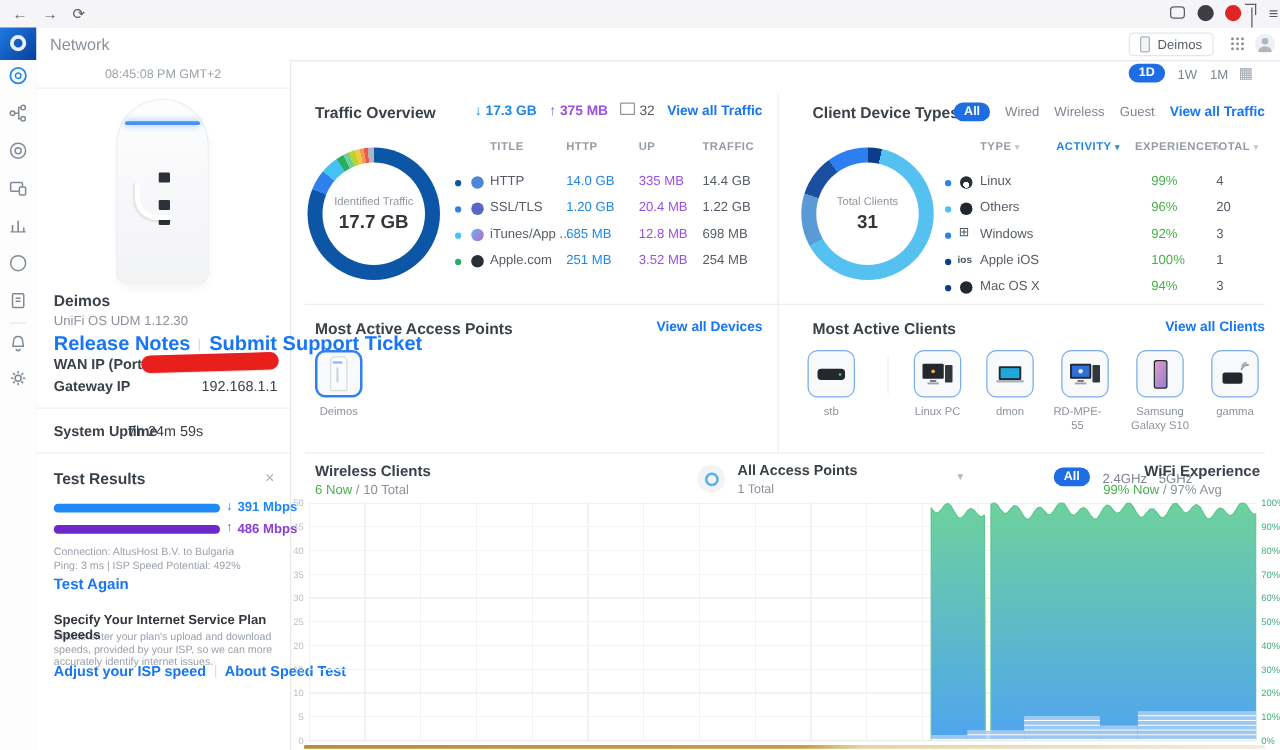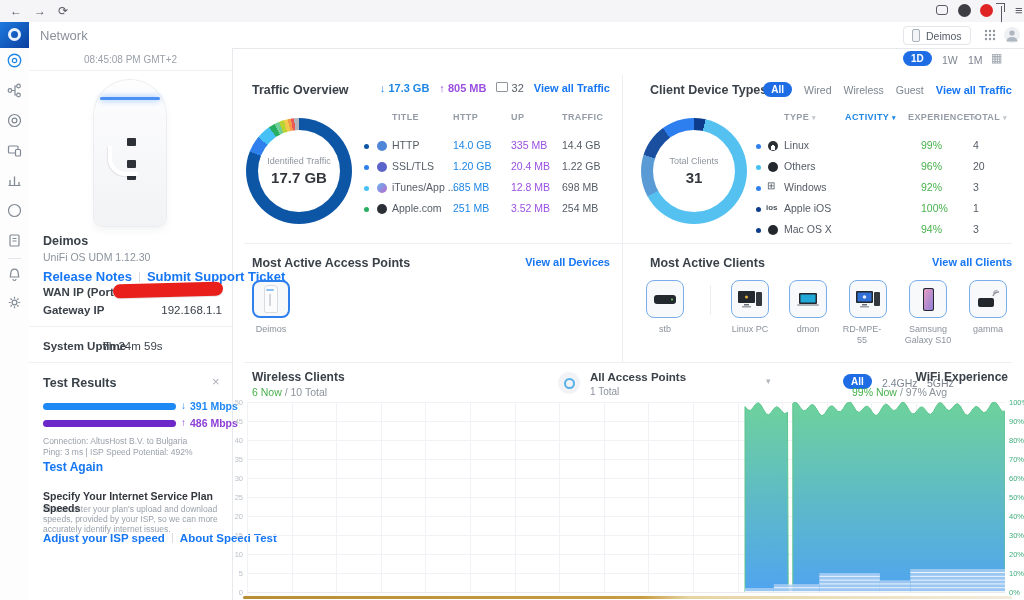--- a/index.html
+++ b/index.html
@@ -37,21 +37,21 @@
   #clock{left:29px;top:54px;width:203px;text-align:center;font-size:10px;color:#9aa1ab;}
   .lp-div{left:29px;width:203px;height:1px;background:#eef0f3;}
   #udm-img{left:94px;top:80px;width:72px;height:146px;background:linear-gradient(180deg,#fdfdfe,#f2f3f5);
     border-radius:36px 36px 8px 8px;box-shadow:0 0 0 1px #ebedf0,0 4px 8px rgba(0,0,0,.05);}
   #udm-led{position:absolute;left:6px;top:17px;width:60px;height:3px;border-radius:2px;background:#4a90f5;box-shadow:0 0 6px #7ab2ff;}
   .udm-port{position:absolute;width:9px;height:8px;background:#2e3238;border-radius:1px;}
   #udm-cable{position:absolute;left:14px;top:66px;width:26px;height:26px;border:4px solid #fff;border-right:none;border-top:none;border-radius:0 0 0 18px;box-shadow:-1px 1px 1px rgba(0,0,0,.08);}
   .lp-label{font-weight:bold;font-size:11.5px;color:#3a4149;}
   .lp-value{font-size:11.5px;color:#3a4149;}
   .lp-sub{font-size:10.5px;color:#8b929c;}
-  .blue-link{color:#1676f3;font-weight:bold;font-size:13px;}
+  .blue-link{color:#1676f3;font-weight:bold;font-size:16px;}
   .link-sep{display:inline-block;width:1px;height:10px;background:#d9dde2;margin:0 7px;vertical-align:-1px;}
   #wan-redact{left:113px;top:283px;width:110px;height:14px;background:#e81f1a;border-radius:8px;transform:rotate(-1.6deg);box-shadow:0 1px 0 rgba(0,0,0,.1);}
   .speed-bar{height:7px;border-radius:4px;}
   .tiny-gray{font-size:8.5px;color:#9aa1ab;}
   
   .panel-title{font-weight:bold;font-size:12.5px;color:#3a4149;}
   .view-link{color:#1676f3;font-weight:bold;font-size:11px;}
   .pill{background:#1e6de5;color:#fff;font-weight:bold;font-size:10px;border-radius:9px;padding:2px 8px;}
   .tab-txt{font-size:10.5px;color:#7d8590;}
   .h-div{height:1px;background:#eceef1;}
@@ -232,21 +232,21 @@
   </div>
 
   <span class="abs pill" style="left:903px;top:51px">1D</span>
   <span class="abs tab-txt" style="left:942px;top:54px">1W</span>
   <span class="abs tab-txt" style="left:968px;top:54px">1M</span>
   <span class="abs" style="left:991px;top:51px;font-size:12px;color:#9aa1ab">▦</span>
 
   <div class="abs panel-title" style="left:252px;top:83px">Traffic Overview</div>
   <div class="abs" style="left:252px;top:82px;width:358px;display:flex;justify-content:flex-end;gap:10px;align-items:center">
     <span class="stat-num" style="color:#1e87e5"><span>↓</span> <span>17.3 GB</span></span>
-    <span class="stat-num" style="color:#9b51e0"><span>↑</span> <span>805 MB</span></span>
+    <span class="stat-num" style="color:#9b51e0"><span>↑</span> <span>375 MB</span></span>
     <span style="font-size:11px;color:#555c66"><span style="display:inline-block;width:10px;height:8px;border:1px solid #8f969e;border-radius:1px"></span> <span>32</span></span>
     <span class="view-link">View all Traffic</span>
   </div>
   <div class="abs donut" style="left: 246px; top: 118px; background: conic-gradient(rgb(13, 86, 166) 0%, rgb(13, 86, 166) 81%, rgb(47, 128, 237) 81%, rgb(47, 128, 237) 86%, rgb(69, 193, 245) 86%, rgb(69, 193, 245) 90.5%, rgb(39, 174, 96) 90.5%, rgb(39, 174, 96) 92.3%, rgb(111, 207, 151) 92.3%, rgb(111, 207, 151) 93.8%, rgb(184, 212, 50) 93.8%, rgb(184, 212, 50) 95.3%, rgb(242, 201, 76) 95.3%, rgb(242, 201, 76) 96.6%, rgb(242, 153, 74) 96.6%, rgb(242, 153, 74) 97.6%, rgb(235, 87, 87) 97.6%, rgb(235, 87, 87) 98.5%, rgb(176, 181, 189) 98.5%, rgb(176, 181, 189) 100%);">
     <div class="donut-hole">
       <span class="donut-lab">Identified Traffic</span>
       <span class="donut-val">17.7 GB</span>
     </div>
   </div>
   <div class="abs th" style="left:392px;top:112px">TITLE</div>
@@ -434,21 +434,21 @@
   <div class="abs apsel-circle" style="left:558px;top:372px">
       <span class="apsel-inner"></span>
     </div>
   <div class="abs" style="left:590px;top:371px;font-size:11.5px;font-weight:bold;color:#3a4149">All Access Points</div>
   <div class="abs" style="left:590px;top:386px;font-size:10px;color:#8b929c">1 Total</div>
   <span class="abs" style="left:766px;top:376px;font-size:9px;color:#b0b6bd">▾</span>
   <span class="abs pill" style="left:843px;top:374px">All</span>
   <span class="abs tab-txt" style="left:882px;top:377px">2.4GHz</span>
   <span class="abs tab-txt" style="left:927px;top:377px">5GHz</span>
   <div class="abs panel-title" style="left:852px;top:370px;width:156px;text-align:right;font-size:12px">WiFi Experience</div>
-  <div class="abs" style="left:852px;top:386px;width:156px;text-align:left;font-size:10.5px">
+  <div class="abs" style="left:852px;top:386px;width:156px;text-align:center;font-size:10.5px">
     <span class="green-txt">99% Now</span> <span class="gray-txt">/ 97% Avg</span>
   </div>
 
   <div id="plot" class="abs">
     <svg id="wifi-svg" width="758" height="190" viewBox="0 0 758 190" preserveAspectRatio="none">
         <defs>
           <linearGradient id="ag" x1="0" y1="0" x2="0" y2="1">
     <stop offset="0" stop-color="#66d097"></stop>
             <stop offset="1" stop-color="#47a0ef"></stop>
           </linearGradient>

